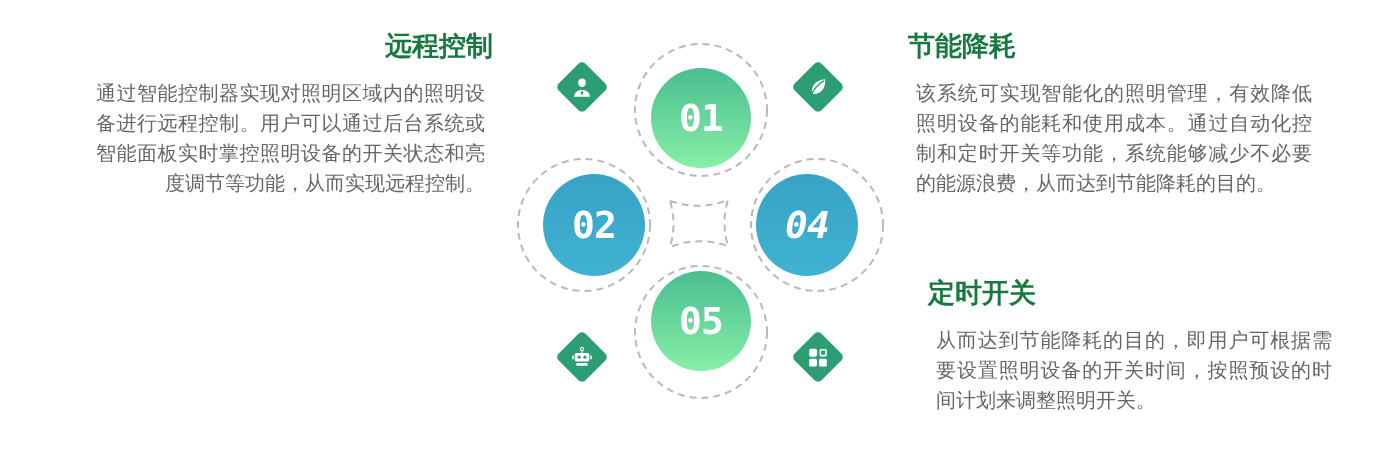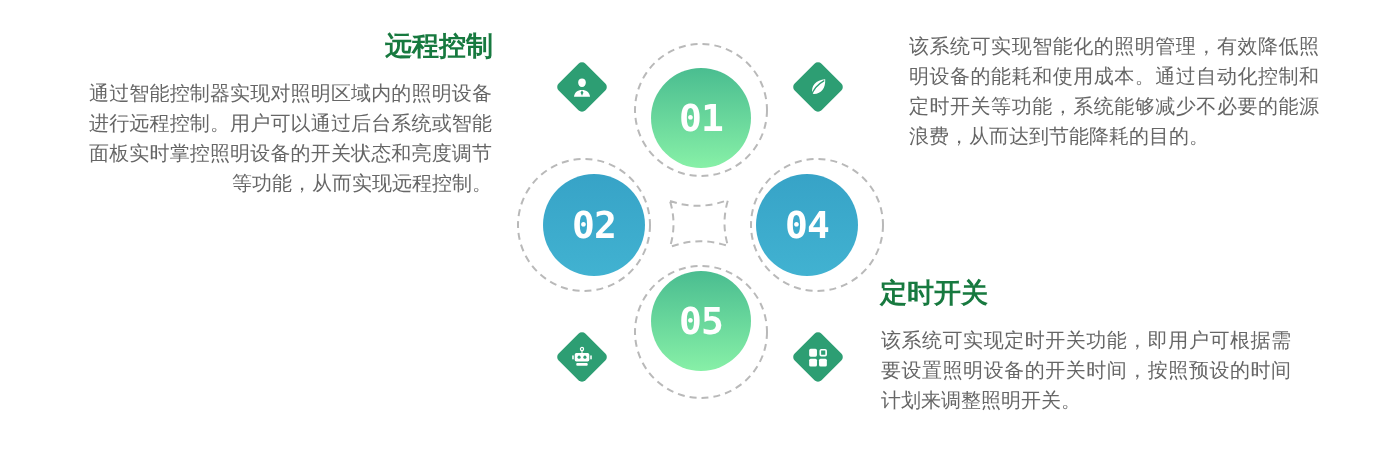--- a/index.html
+++ b/index.html
@@ -21,30 +21,30 @@
   
   .text-block { position: absolute; }
   .text-block h2 {
     margin: 0 0 16px 0;
     font-size: 27px;
     line-height: 32px;
     font-weight: bold;
     color: var(--heading-green);
   }
   .text-block p {
-    margin: 1px;
+    margin: 8px;
     font-size: 20px;
     line-height: 30px;
     color: var(--body-gray);
     text-align: justify;
   }
   .block-tl { left: 88px;  top: 30px;  width: 405px; }
   .block-bl { left: 88px;  top: 277px; width: 405px; }
   .block-tr { left: 908px; top: 30px;  width: 412px; }
-  .block-br { left: 880px; top: 277px; width: 412px; }
+  .block-br { left: 928px; top: 277px; width: 412px; }
   .align-right h2 { text-align: right; }
   .align-right p  { text-align-last: right; }
   .align-left  h2 { text-align: left; }
   .align-left  p  { text-align-last: left; font-family: Liberation Serif, serif; }
 
   
   .diagram-svg { position: absolute; left: 0; top: 0; pointer-events: none; }
   .dashed { fill: none; stroke: var(--dash-gray); stroke-width: 2; stroke-dasharray: 7 5; }
 
   .num-circle {
@@ -54,21 +54,21 @@
     color: #fff;
     font-family: "DejaVu Sans Mono", "Liberation Mono", monospace;
     font-weight: bold;
     font-size: 38px;
     letter-spacing: -1px;
   }
   .c-green { background: linear-gradient(180deg, #4abd90 0%, #87f0a7 100%); }
   .c-blue  { background: linear-gradient(180deg, #37a3c7 0%, #41b2d1 100%); }
   .c01 { left: 651px; top: 68px;  width: 100px; height: 100px; }
   .c02 { left: 543px; top: 174px; width: 102px; height: 102px; }
-  .c04 { left: 756px; top: 174px; width: 102px; height: 102px; }
+  .c04 { left: 756px; top: 174px; width: 102px; height: 102px; font-style: italic; }
   .c03 { left: 651px; top: 271px; width: 100px; height: 100px; }
 
   .diamond {
     position: absolute;
     width: 38px; height: 38px;
     background: var(--diamond-green);
     border-radius: 5px;
     transform: rotate(45deg);
     display: flex; align-items: center; justify-content: center;
   }
@@ -82,27 +82,28 @@
 <body>
 
 <div class="stage">
 
   <div class="text-block block-tl align-right">
     <h2>远程控制</h2>
     <p>通过智能控制器实现对照明区域内的照明设备进行远程控制。用户可以通过后台系统或智能面板实时掌控照明设备的开关状态和亮度调节等功能，从而实现远程控制。</p>
   </div>
 
   <div class="text-block block-tr align-left">
+    <h2>节能降耗</h2>
     <p>该系统可实现智能化的照明管理，有效降低照明设备的能耗和使用成本。通过自动化控制和定时开关等功能，系统能够减少不必要的能源浪费，从而达到节能降耗的目的。</p>
   </div>
 
 
   <div class="text-block block-br align-left">
     <h2>定时开关</h2>
-    <p>该系统可实现定时开关功能，即用户可根据需要设置照明设备的开关时间，按照预设的时间计划来调整照明开关。</p>
+    <p>从而达到节能降耗的目的，即用户可根据需要设置照明设备的开关时间，按照预设的时间计划来调整照明开关。</p>
   </div>
 
   <svg class="diagram-svg" width="1400" height="465" viewBox="0 0 1400 465">
     <circle class="dashed" cx="701" cy="110" r="66"></circle>
     <circle class="dashed" cx="584" cy="225" r="66"></circle>
     <circle class="dashed" cx="817" cy="225" r="66"></circle>
     <circle class="dashed" cx="701" cy="332" r="66"></circle>
     <path class="dashed" d="M 670 201 Q 699 211 728 200 Q 721 223 728 246 Q 699 236 670 247 Q 677 224 670 201 Z"></path>
   </svg>
 

